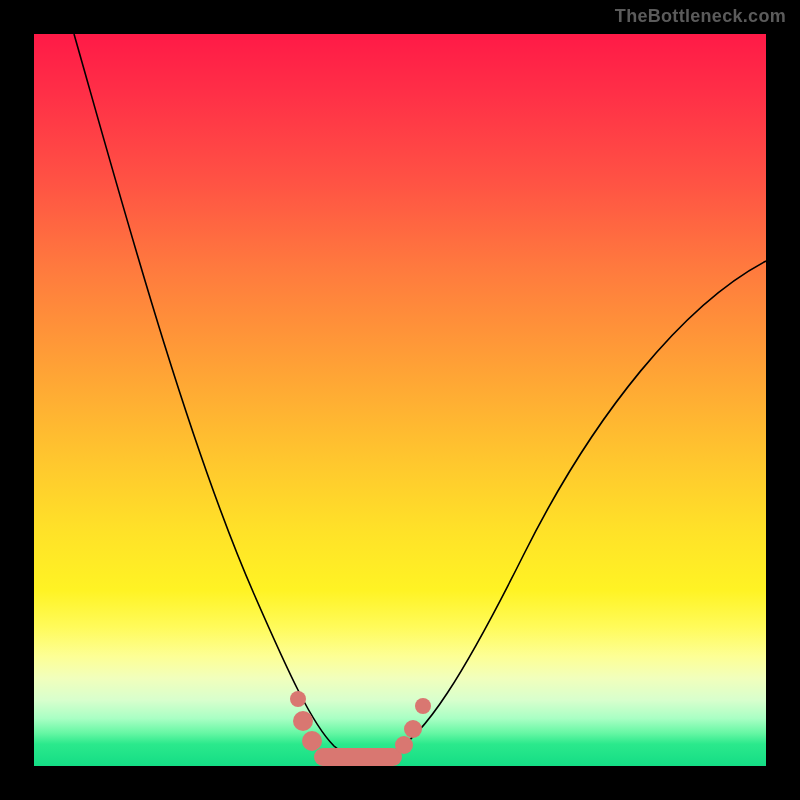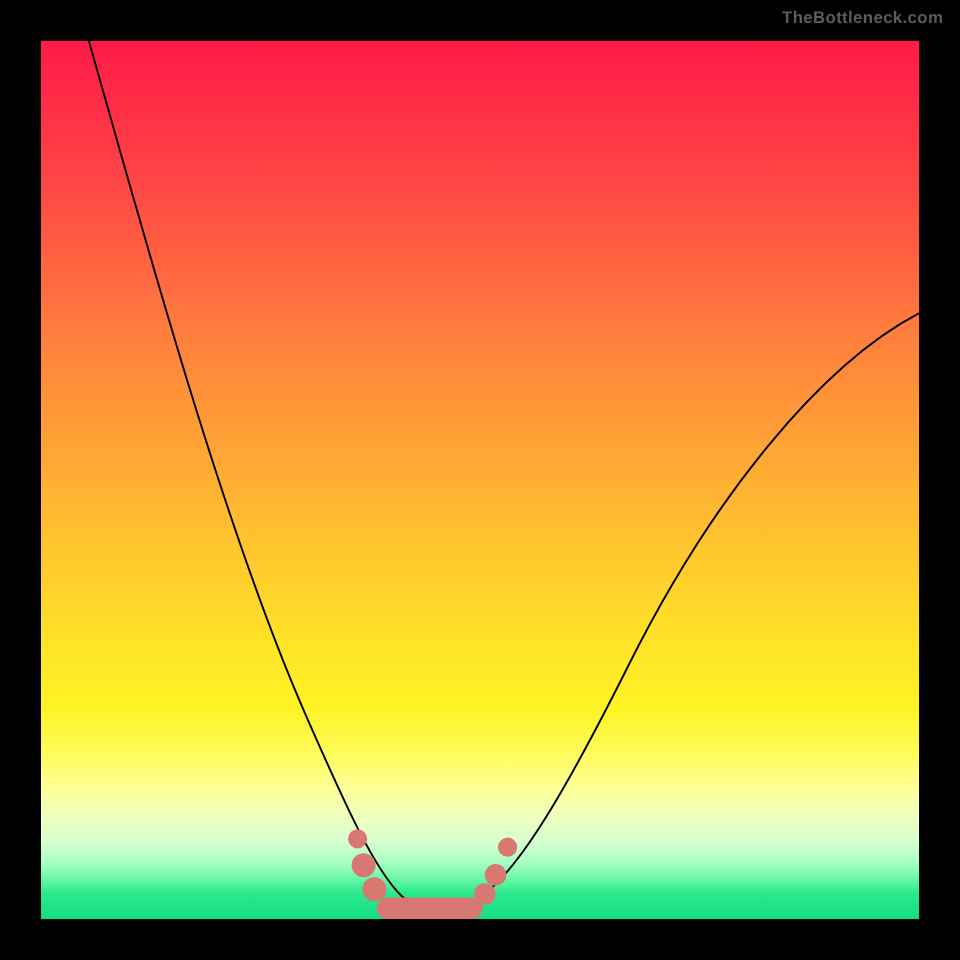--- a/index.html
+++ b/index.html
@@ -40,21 +40,21 @@
       #66f7a4 95.5%,
       #2be98c 97%,
       #14dd85 100%
     );
   }
   .attribution {
     position: absolute;
     top: 6px;
     right: 14px;
     color: #5b5b5b;
-    font-size: 14px;
+    font-size: 18px;
     font-weight: 600;
     letter-spacing: 0.3px;
     white-space: nowrap;
   }
   svg.curve {
     position: absolute;
     inset: 0;
   }
   .curve-path {
     fill: none;

